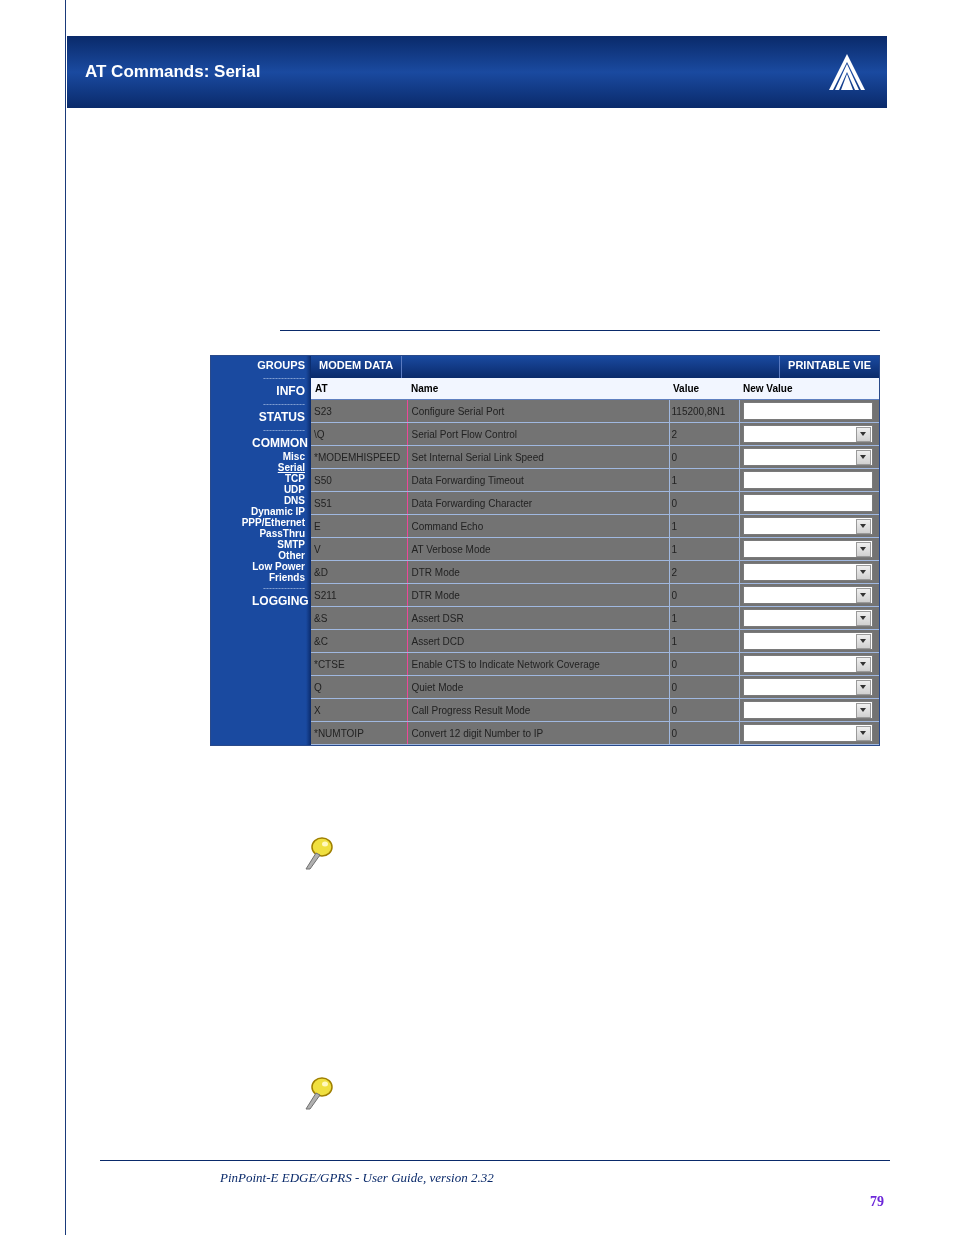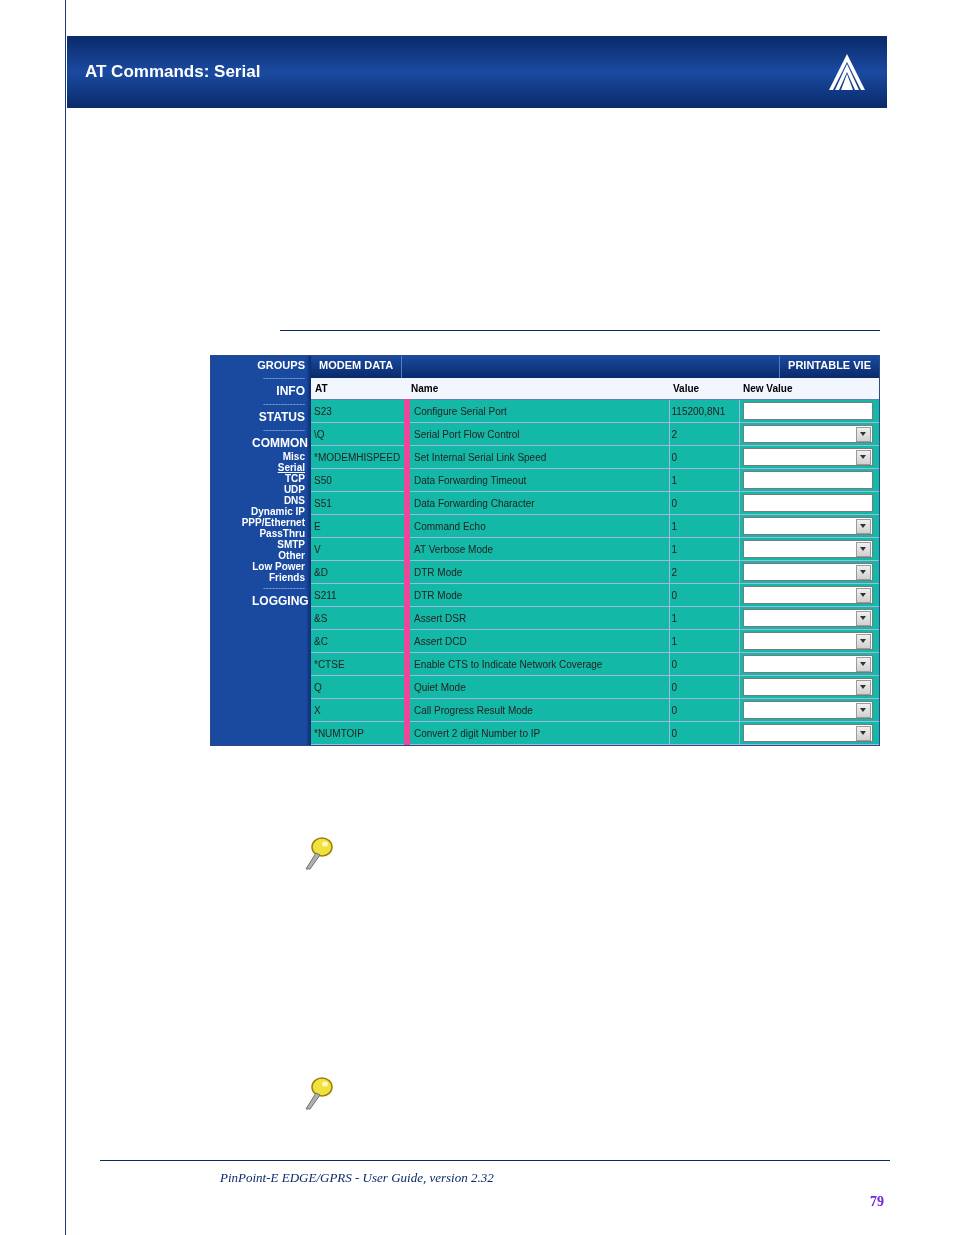--- a/index.html
+++ b/index.html
@@ -106,41 +106,41 @@
     font-weight: bold;
     font-size: 11px;
     padding: 3px 8px;
     cursor: pointer;
     border-right: 1px solid #5a7ac0;
   }
   .tab.right { border-right: none; border-left: 1px solid #5a7ac0; }
   .table {
     width: 100%;
     border-collapse: collapse;
-    background: #14b8a6;
+    background: #737373;
   }
   .table th {
     text-align: left;
     font-weight: bold;
     font-size: 10px;
     padding: 5px 4px 5px 4px;
     background: #f2f6ff;
     border-bottom: 1px solid #6080c0;
     color: #000;
   }
   .table td {
     font-size: 10px;
     padding: 2px 3px;
     border-bottom: 1px solid #a0b8e0;
     color: #222;
     height: 22px;
     vertical-align: middle;
   }
   .table td.at { font-family: Tahoma, Verdana, sans-serif; }
-  .table td.name { border-left: 6px solid #ec4899; padding-left: 4px; }
+  .table td.name { border-left: 1px solid #ec4899; padding-left: 4px; }
   .table td.val { border-left: 1px solid #a0b8e0; padding-left: 2px; width: 70px; }
   .table td.newv { border-left: 1px solid #a0b8e0; width: 140px; }
   .input-text {
     width: 130px;
     height: 18px;
     border: 1px solid #7a7a7a;
     background: #fff;
     font-size: 10px;
     padding: 0 2px;
   }
@@ -380,21 +380,21 @@
             <td class="name">Call Progress Result Mode</td>
             <td class="val">0</td>
             <td class="newv">
               <div class="select-wrap">
                 <div class="select-arrow"></div>
               </div>
             </td>
           </tr>
           <tr>
             <td class="at">*NUMTOIP</td>
-            <td class="name">Convert 2 digit Number to IP</td>
+            <td class="name">Convert 12 digit Number to IP</td>
             <td class="val">0</td>
             <td class="newv">
               <div class="select-wrap">
                 <div class="select-arrow"></div>
               </div>
             </td>
           </tr>
         </tbody>
     </table>
   </div>

